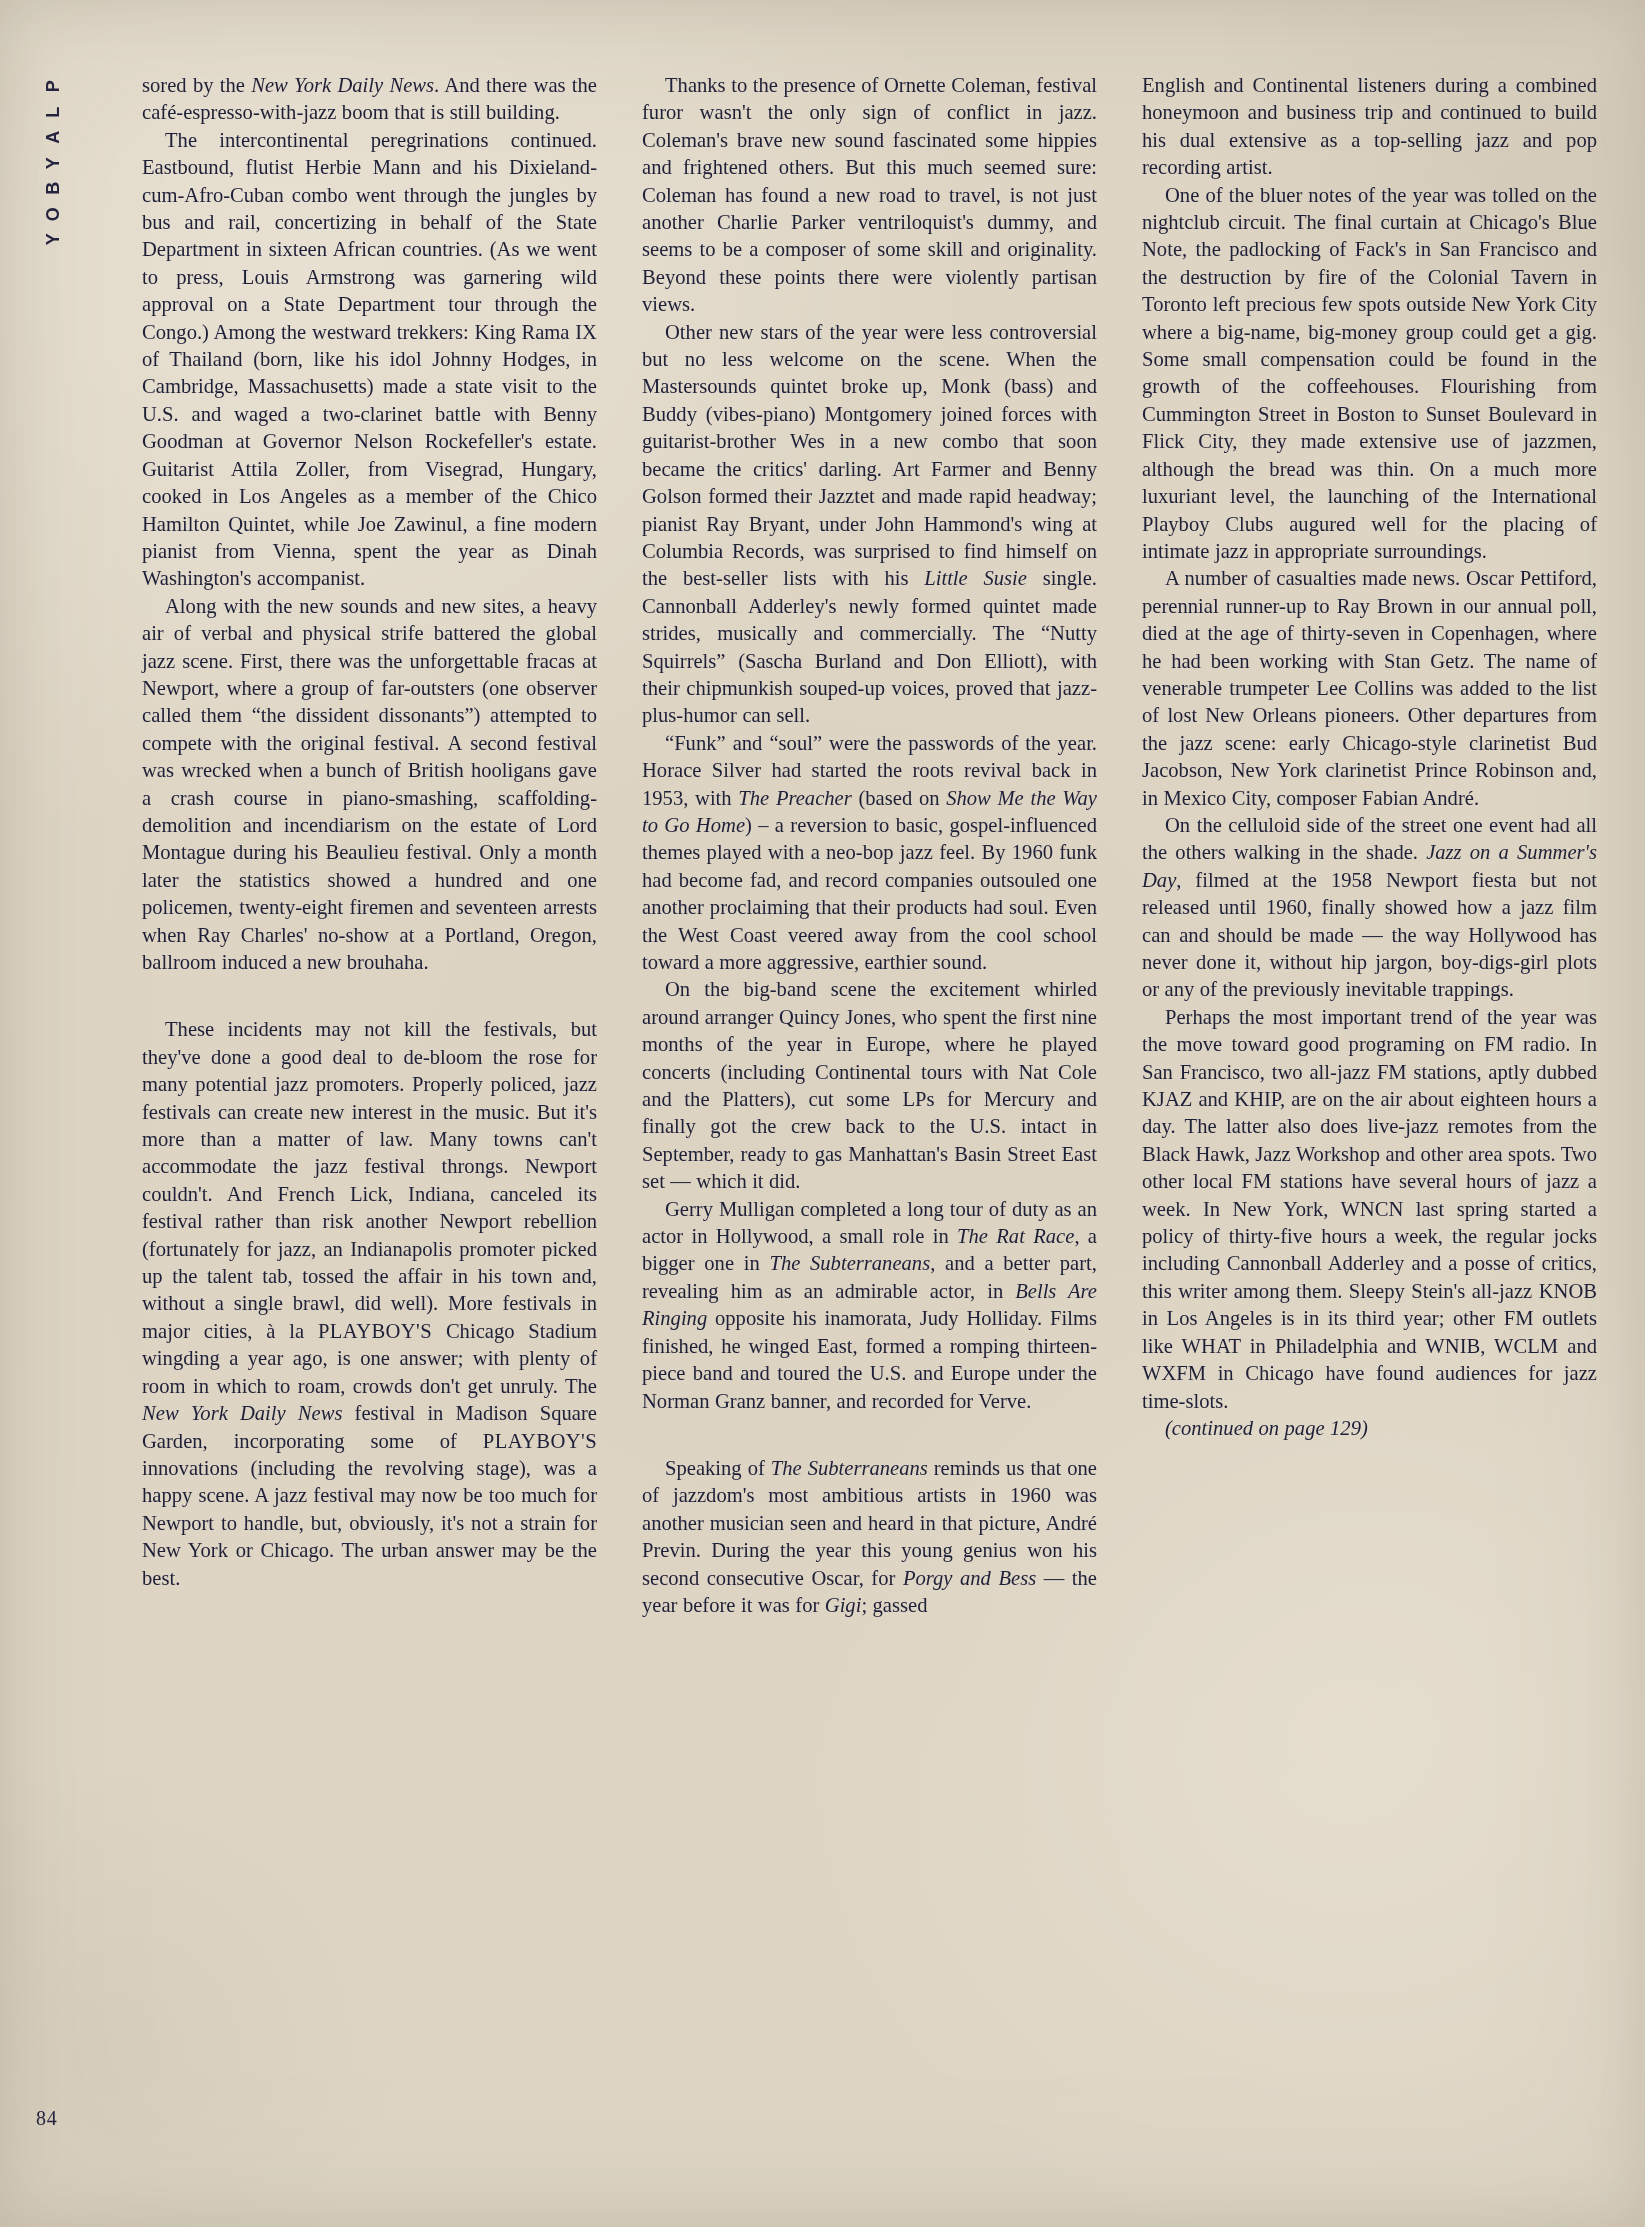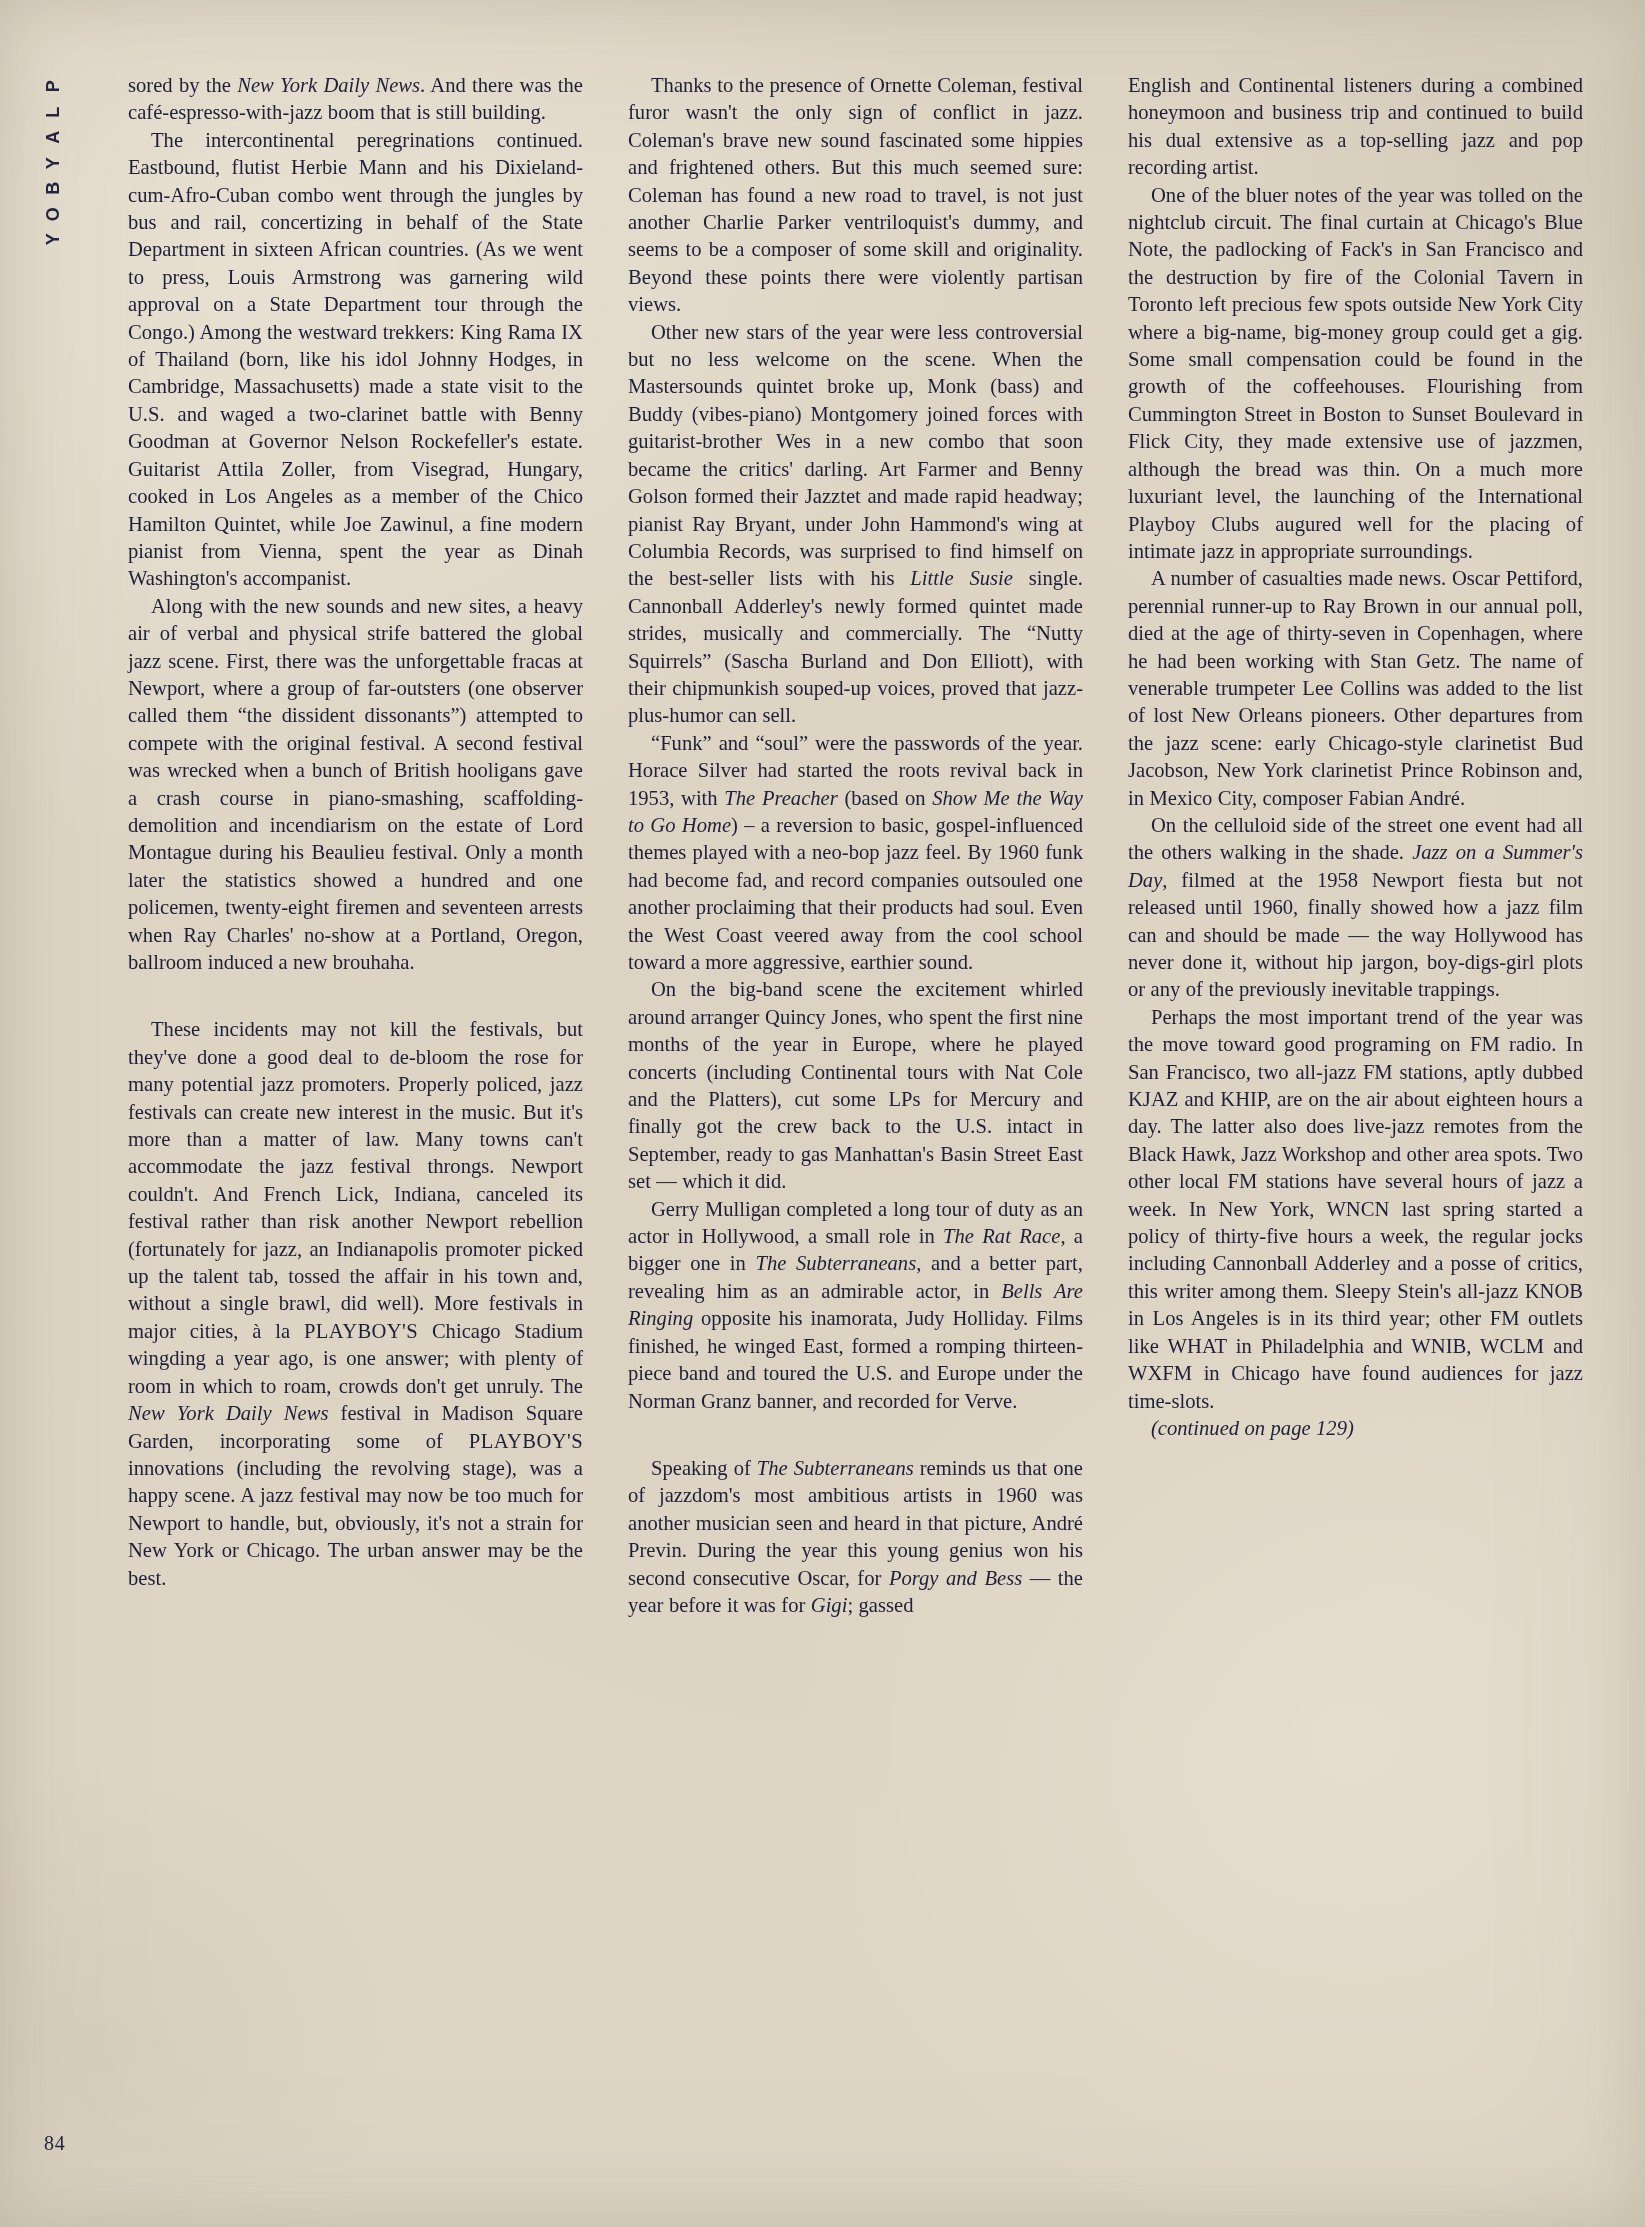--- a/index.html
+++ b/index.html
@@ -57,32 +57,31 @@
     color: #23223f;
   }
   #spine-logo span {
     display: block;
     transform: rotate(-90deg);
   }
 
   
   #folio {
     position: absolute;
-    left: 44px;
+    left: 36px;
     top: 2107px;
     font-size: 20px;
     letter-spacing: 0.7px;
     color: #23223f;
-    margin-top: 25px;
   }
 
   
   #columns {
     position: absolute;
-    left: 128px;
+    left: 142px;
     top: 72px;
     width: 1456px;
     height: 2067px;
     display: flex;
     gap: 45px;
   }
 
   .column {
     width: 455px;
     font-size: 20.6px;

